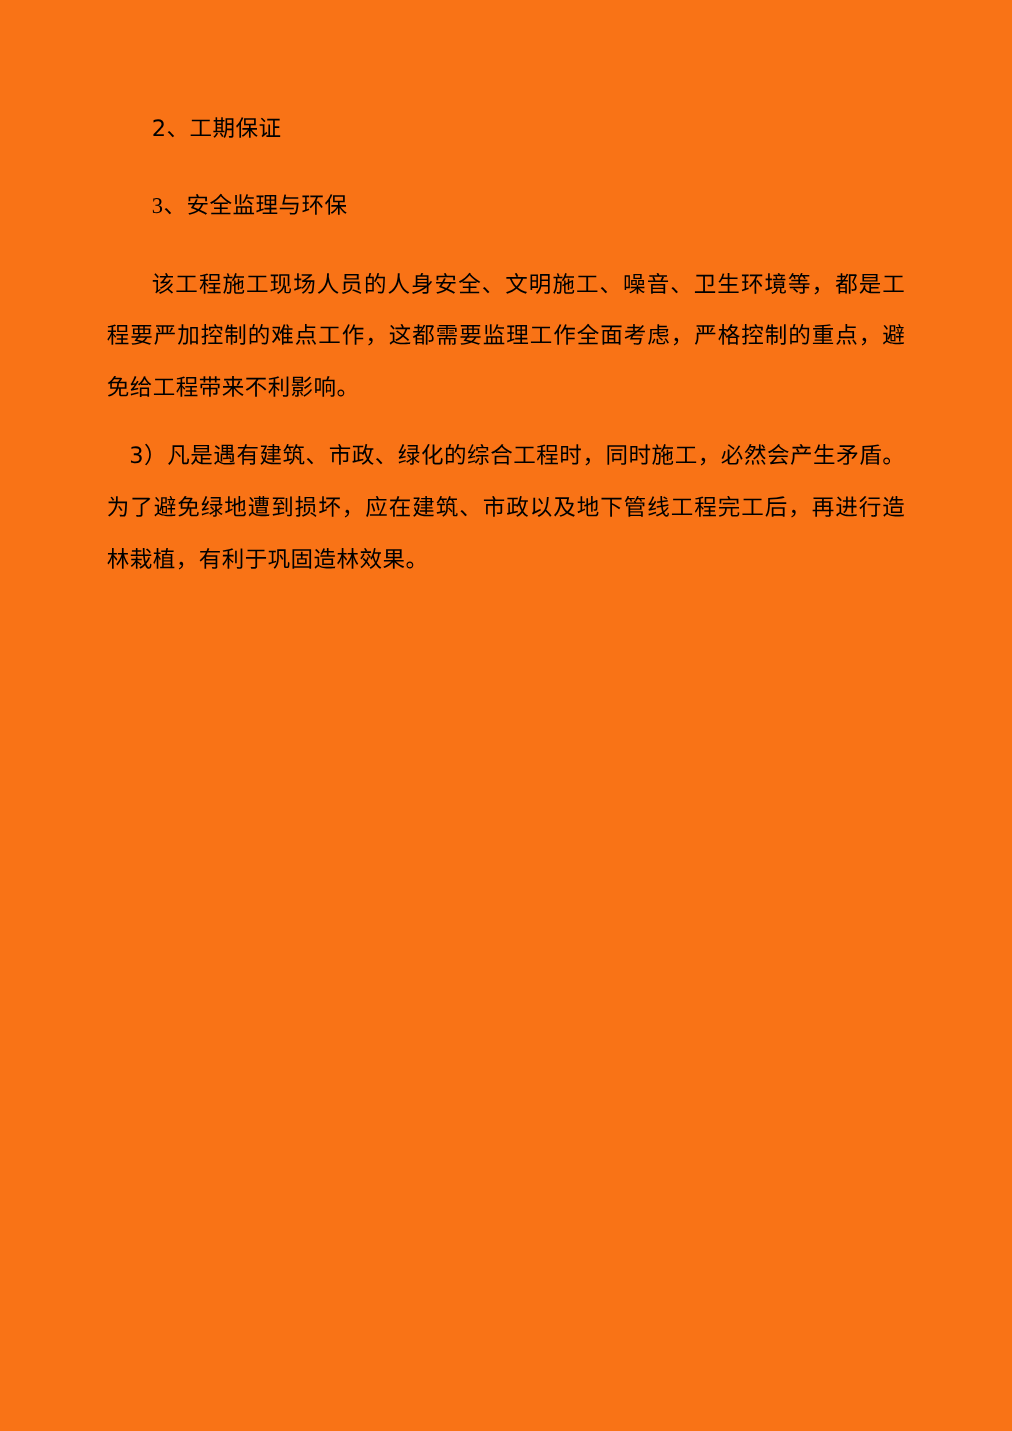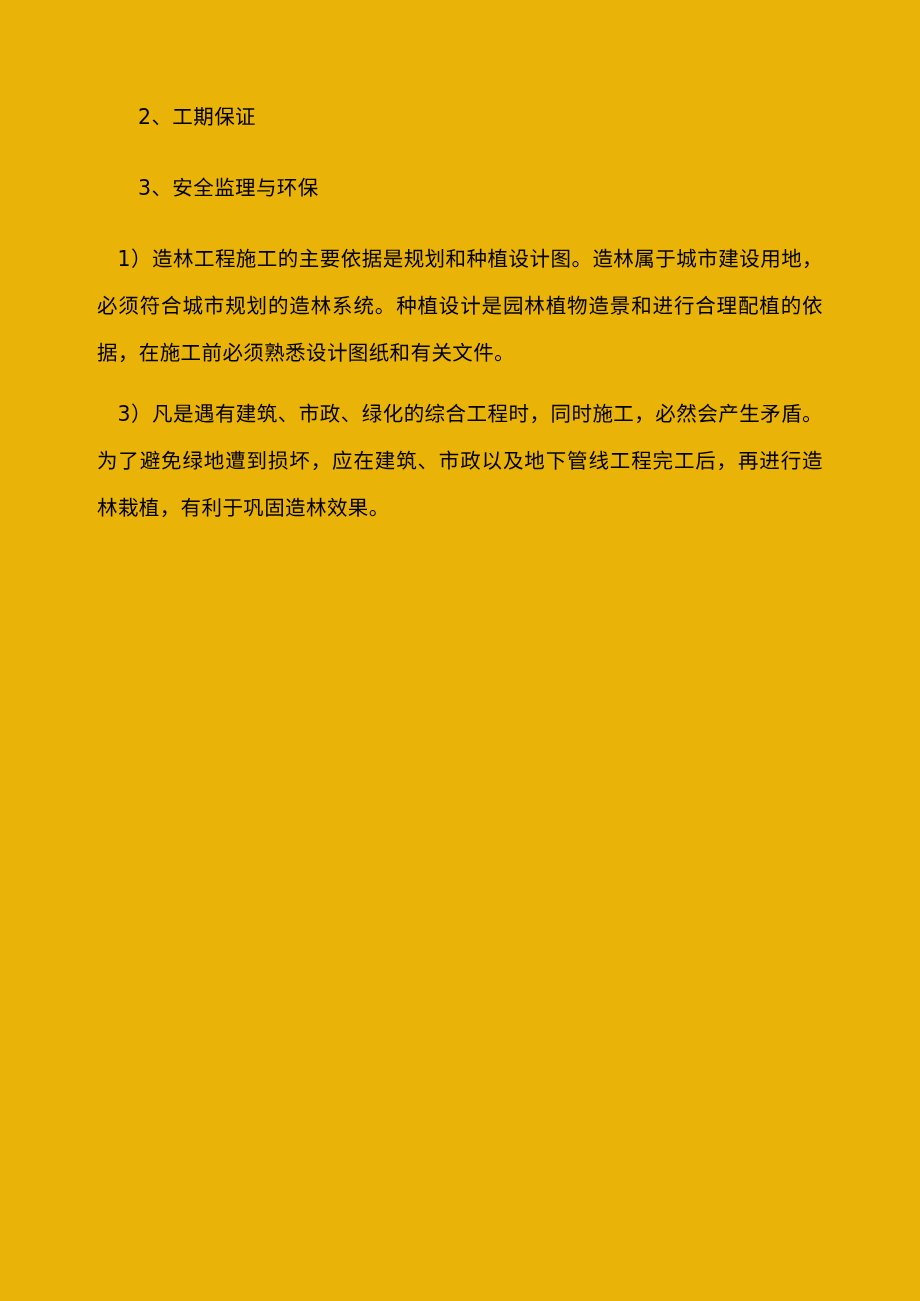--- a/index.html
+++ b/index.html
@@ -10,21 +10,21 @@
   }
   body {
     font-family: "DejaVu Sans", "Liberation Sans", sans-serif;
     color: #000000;
   }
   .page {
     position: relative;
     width: 920px;
     height: 1301px;
     margin: 0 auto;
-    background: #eab308;
+    background: #f97316;
     overflow: hidden;
     box-sizing: border-box;
   }
   .content {
     position: absolute;
     left: 97px;
     top: 80px;
     width: 726px;
   }
   p {
@@ -39,37 +39,37 @@
   .indent-2 {
     text-indent: 2em;
   }
   .indent-1 {
     text-indent: 1em;
   }
   .indent-0 {
     text-indent: 0;
   }
   .gap-sm { margin-top: 14px; }
-  .gap-md { margin-top: 24px; }
+  .gap-md { margin-top: 24px; font-family: Liberation Serif, serif; }
   .gap-lg { margin-top: 30px; }
 </style>
 </head>
 <body>
 
 <div class="page">
   <div class="content">
 
     <p class="indent-2 gap-sm">2、工期保证</p>
 
 
     <p class="indent-2 gap-md">3、安全监理与环保</p>
 
+    <p class="indent-2 gap-md">该工程施工现场人员的人身安全、文明施工、噪音、卫生环境等，都是工程要严加控制的难点工作，这都需要监理工作全面考虑，严格控制的重点，避免给工程带来不利影响。</p>
 
 
 
-    <p class="indent-1 gap-md">1）造林工程施工的主要依据是规划和种植设计图。造林属于城市建设用地，必须符合城市规划的造林系统。种植设计是园林植物造景和进行合理配植的依据，在施工前必须熟悉设计图纸和有关文件。</p>
 
 
     <p class="indent-1 gap-sm">3）凡是遇有建筑、市政、绿化的综合工程时，同时施工，必然会产生矛盾。为了避免绿地遭到损坏，应在建筑、市政以及地下管线工程完工后，再进行造林栽植，有利于巩固造林效果。</p>
 
 
   </div>
 </div>
 
 </body></html>

